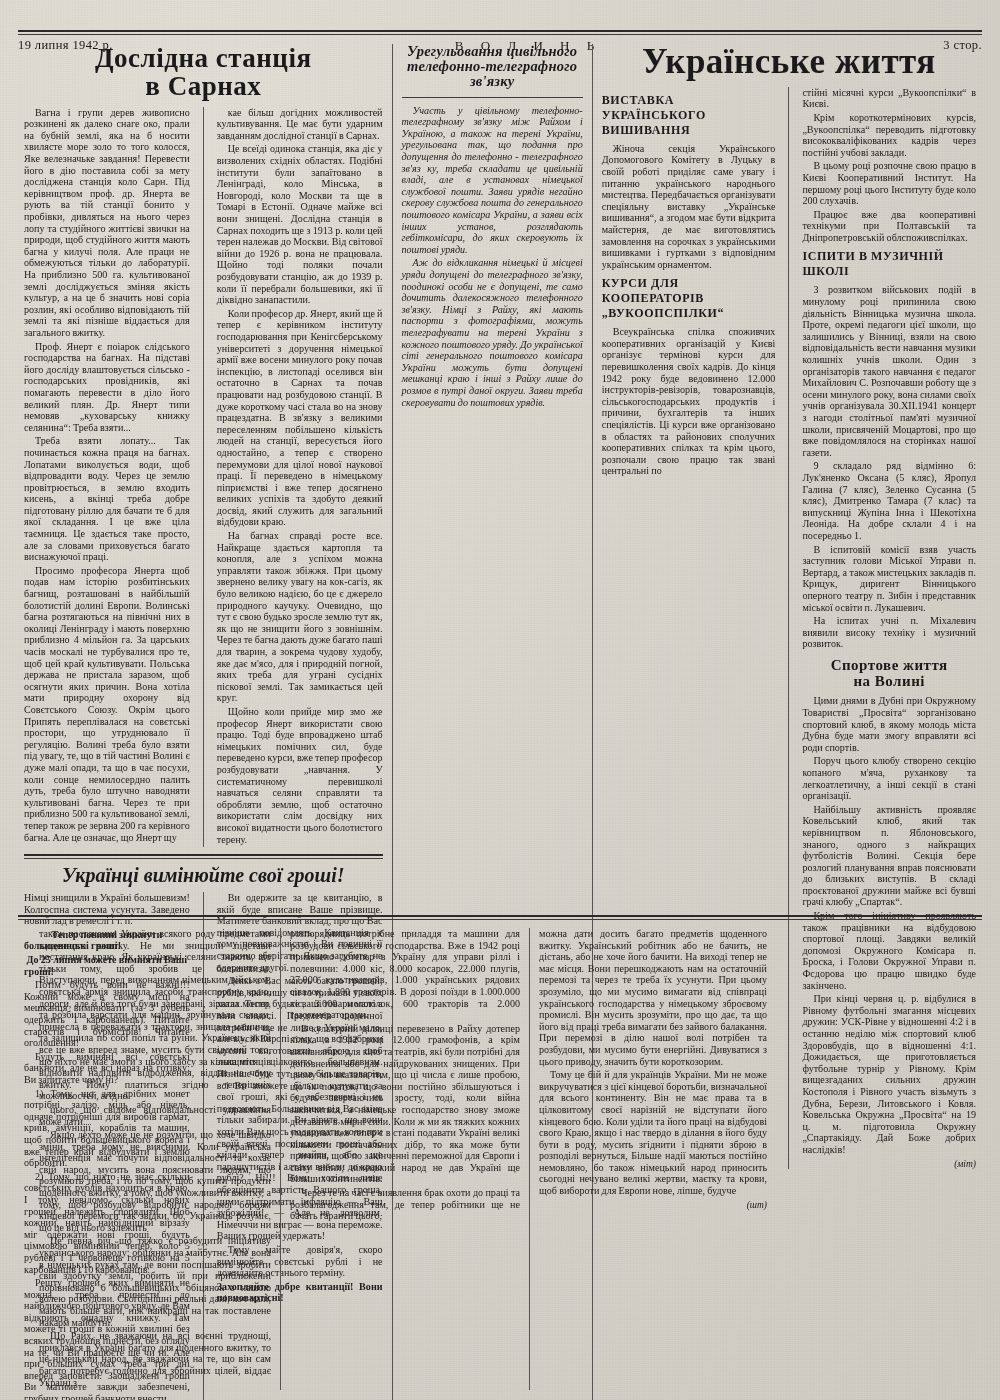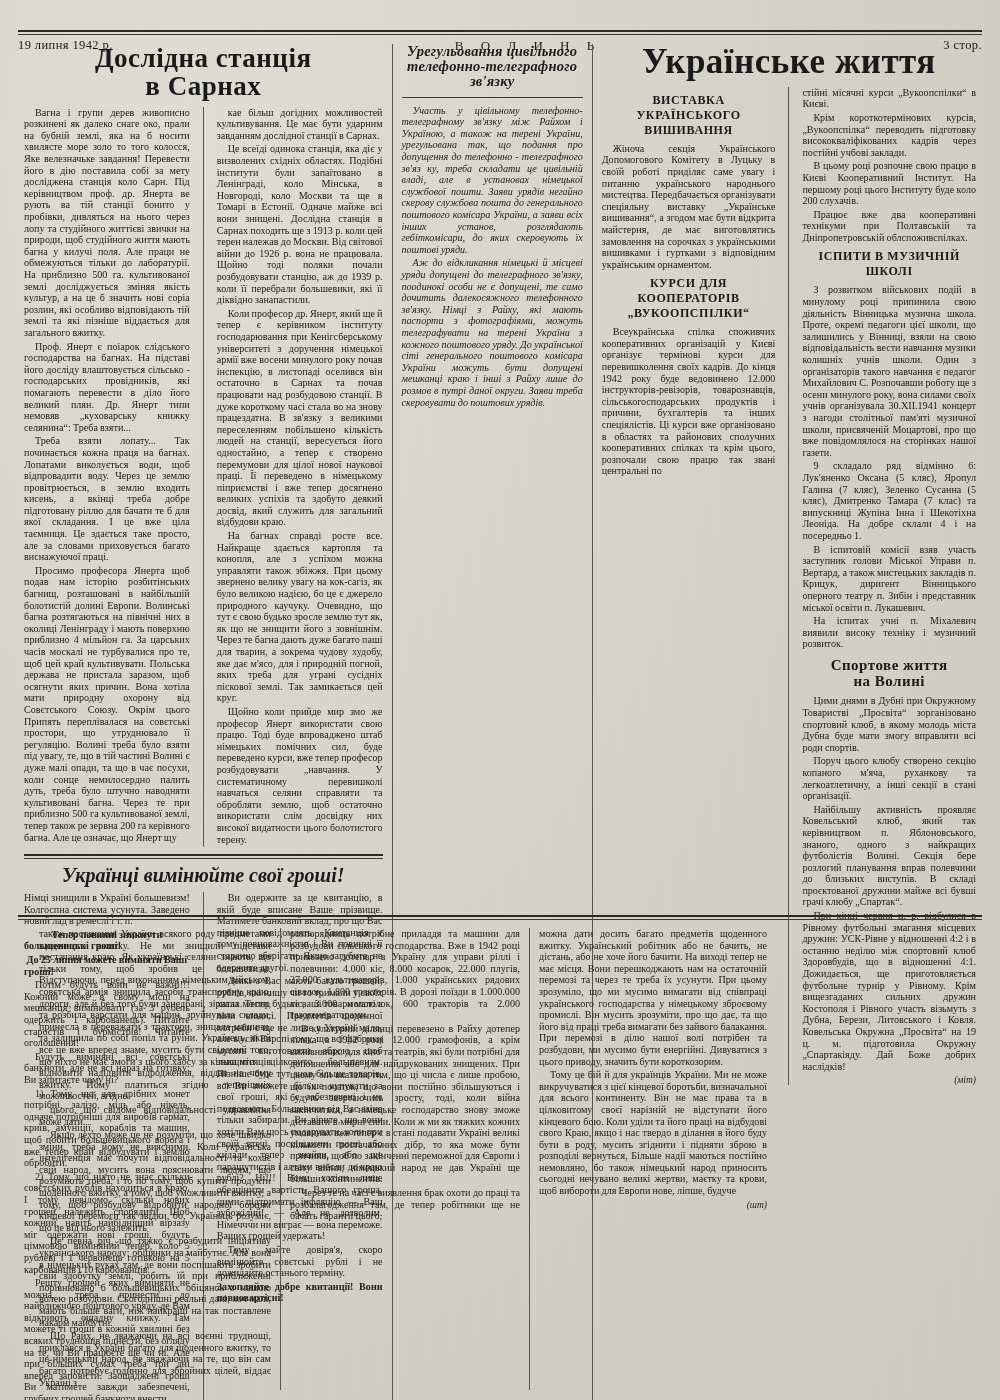--- a/index.html
+++ b/index.html
@@ -42,21 +42,21 @@
 
   h1.hl{
     font-family:"Liberation Serif", serif;
     font-weight:bold;text-align:center;margin:0 0 6px 0;line-height:1.05;
   }
   .hl-big{font-size:27px;letter-spacing:.5px;}
   .hl-xl{font-size:35px;letter-spacing:.5px;}
   .hl-med{font-size:20px;line-height:1.15;}
   .hl-small{font-size:14.5px;letter-spacing:.2px;}
   .sub{
-    text-align:center;font-size:12px;font-weight:bold;letter-spacing:.6px;
+    text-align:left;font-size:12px;font-weight:bold;letter-spacing:.6px;
     margin:6px 0 5px 0;line-height:1.25;
   }
   .ital-hl{font-style:italic;font-weight:bold;}
 
   .cols{display:flex;gap:10px;}
   .col{flex:1;}
   p{
     margin:0 0 2px 0;
     font-size:10.1px;line-height:11.6px;
     text-align:justify;text-align-last:left;
@@ -177,21 +177,22 @@
             <p>З розвитком військових подій в минулому році припинила свою діяльність Вінницька музична школа. Проте, окремі педагоги цієї школи, що залишились у Вінниці, взяли на свою відповідальність вести навчання музики колишніх учнів школи. Один з організаторів такого навчання є педагог Михайлович С. Розпочавши роботу ще з осени минулого року, вона силами своїх учнів організувала 30.ХII.1941 концерт з нагоди столітньої пам'яті музичної школи, присвяченій Моцартові, про що вже повідомлялося на сторінках нашої газети.</p>
             <p>9 складало ряд відмінно 6: Лук'яненко Оксана (5 кляс), Яропул Галина (7 кляс), Зеленко Сусанна (5 кляс), Дмитренко Тамара (7 клас) та випускниці Жупіна Інна і Шекотіхна Леоніда. На добре склали 4 і на посередньо 1.</p>
             <p>В іспитовій комісії взяв участь заступник голови Міської Управи п. Вертард, а також мистецьких закладів п. Крицук, диригент Вінницького оперного театру п. Зибін і представник міської освіти п. Лукашевич.</p>
             <p>На іспитах учні п. Міхалевич виявили високу техніку і музичний розвиток.</p>
             <h1 class="hl hl-big" style="font-size:15px;margin-top:8px;">
               <span>Спортове життя</span><br>
               <span>на Волині</span>
             </h1>
             <p>Цими днями в Дубні при Окружному Товаристві „Просвіта“ зорганізовано спортовий клюб, в якому молодь міста Дубна буде мати змогу вправляти всі роди спортів.</p>
             <p>Поруч цього клюбу створено секцію копаного м'яча, руханкову та легкоатлетичну, а інші секції в стані організації.</p>
-            <p>Найбільшу активність проявляє Ковельський клюб, який так керівництвом п. Яблоновського, знаного, одного з найкращих футболістів Волині. Секція бере розлогий планування вправ полевчини до близьких виступів. В складі проєктованої дружини майже всі бувші грачі клюбу „Спартак“.</p>
+            <p>Найбільшу активність проявляє Ковельський клюб, який так керівництвом п. Яблоновського, знаного, одного з найкращих футболістів Волині. Секція бере розлогий планування вправ пояснювати до близьких виступів. В складі проєктованої дружини майже всі бувші грачі клюбу „Спартак“.</p>
+            <p>Крім того ініціятиву проявляють також працівники на відбудовою спортової площі. Завдяки великій допомозі Окружного Комісара п. Броска, і Голови Окружної Управи п. Фсдорова цю працю швидко буде закінчено.</p>
             <p>При кінці червня ц. р. відбулися в Рівному футбольні змагання місцевих дружин: УСК-Рівне у відношенні 4:2 і в останню неділю між спортовий клюб Здоровбудів, що в відношенні 4:1. Дожидається, ще приготовляється футбольне турнір у Рівному. Крім вищезгаданих сильних дружин Костополя і Рівного участь візьмуть з Дубна, Берези, Литовського і Ковля. Ковельська Окружна „Просвіта“ на 19 ц. м. підготовила Окружну „Спартакіяду. Дай Боже добрих наслідків!</p>
             <div class="sig">(міт)</div>
           </div>
         </div>
       </div>
 
     </div>
   </div>
 
   <div class="rule" id="rule-mid"></div>

